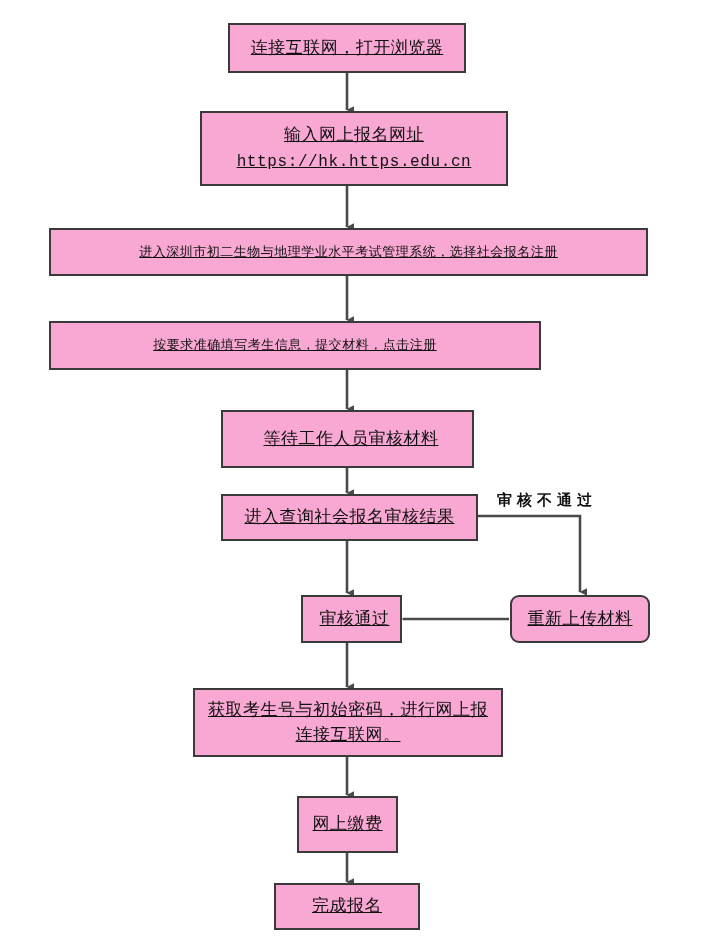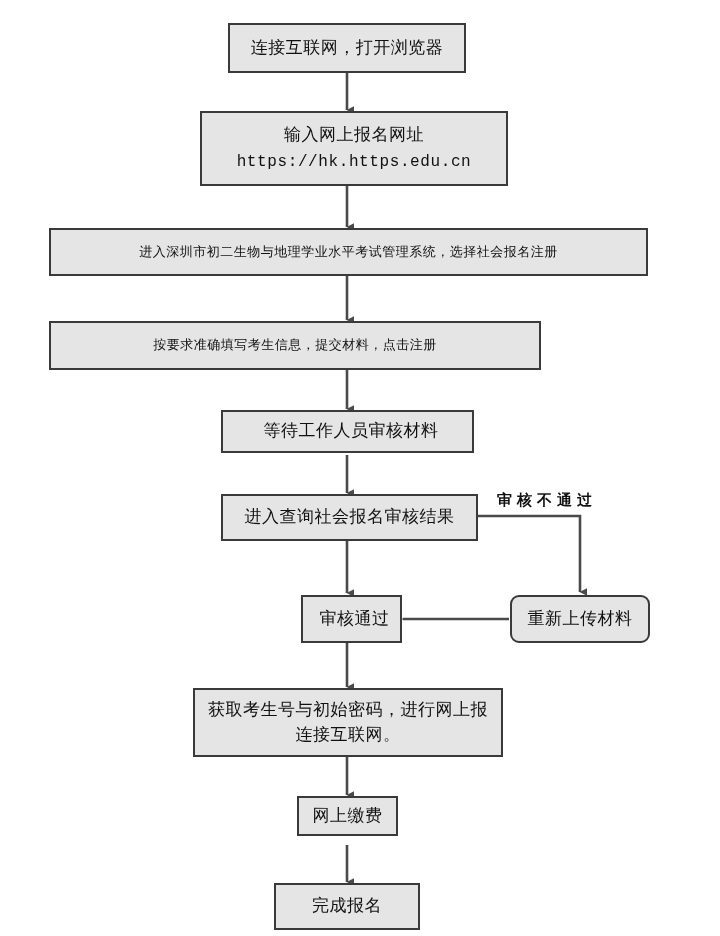--- a/index.html
+++ b/index.html
@@ -20,30 +20,31 @@
     left: 0;
     top: 0;
     width: 720px;
     height: 936px;
     pointer-events: none;
   }
   .node {
     position: absolute;
     box-sizing: border-box;
     border: 2px solid #3a3a3a;
-    background: #e5e5e5;
+    background: #f9a8d4;
     display: flex;
     align-items: center;
     justify-content: center;
     text-align: center;
     color: #111111;
     font-size: 17px;
     line-height: 1.45;
     letter-spacing: 0.5px;
     padding: 2px 6px;
+    text-decoration: underline;
   }
   .node .txt {
     display: block;
     white-space: pre-line;
   }
   .node .url {
     display: block;
     font-family: "Liberation Mono", "DejaVu Sans Mono", monospace;
     font-size: 16px;
     letter-spacing: 0.6px;
@@ -108,42 +109,42 @@
   </div>
 
   <div class="node n-wide" style="left:49px; top:228px; width:599px; height:48px;">
     <span class="txt">进入深圳市初二生物与地理学业水平考试管理系统，选择社会报名注册</span>
   </div>
 
   <div class="node n-wide" style="left:49px; top:321px; width:492px; height:49px;">
     <span class="txt">按要求准确填写考生信息，提交材料，点击注册</span>
   </div>
 
-  <div class="node n-narrow" style="left:221px; top:410px; width:253px; height:43px;padding-left:13px;">
+  <div class="node n-narrow" style="left:221px; top:410px; width:253px; height:58px;padding-left:13px;">
     <span class="txt">等待工作人员审核材料</span>
   </div>
 
   <div class="node n-narrow" style="left:221px; top:494px; width:257px; height:47px;justify-content:center;">
     <span class="txt">进入查询社会报名审核结果</span>
   </div>
 
   <div class="node n-narrow" style="left:301px; top:595px; width:101px; height:48px;padding-left:12px;">
     <span class="txt">审核通过</span>
   </div>
 
   <div class="node n-narrow" style="left:510px; top:595px; width:140px; height:48px;border-radius:9px;">
     <span class="txt">重新上传材料</span>
   </div>
 
   <div class="node n-narrow" style="left:193px; top:688px; width:310px; height:69px;">
     <span class="txt">获取考生号与初始密码，进行网上报
 连接互联网。</span>
   </div>
 
-  <div class="node n-narrow" style="left:297px; top:796px; width:101px; height:40px;">
+  <div class="node n-narrow" style="left:297px; top:796px; width:101px; height:57px;">
     <span class="txt">网上缴费</span>
   </div>
 
   <div class="node n-narrow" style="left:274px; top:883px; width:146px; height:47px;">
     <span class="txt">完成报名</span>
   </div>
 
   <div class="edge-label" style="left:497px; top:491px;">审核不通过</div>
 
 </div>

